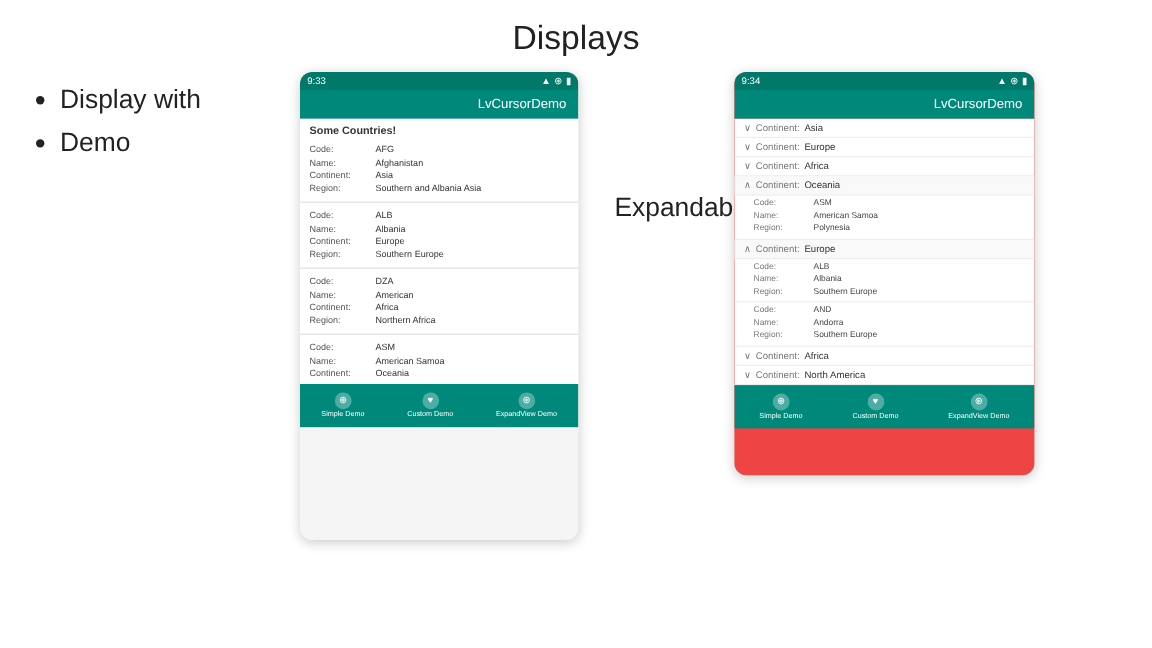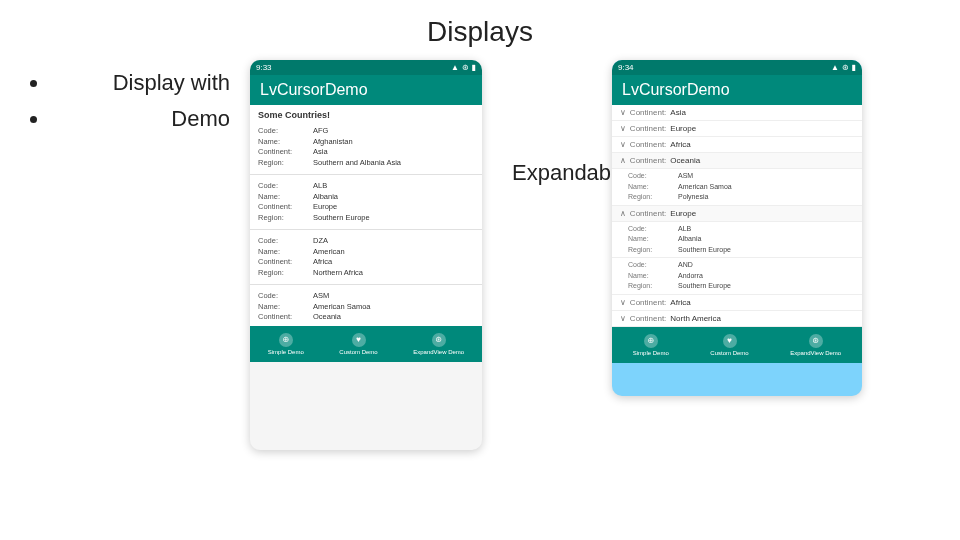--- a/index.html
+++ b/index.html
@@ -24,21 +24,20 @@
       flex-direction: row;
       align-items: flex-start;
       padding: 0 20px;
       gap: 10px;
     }
 
     .left-panel {
       width: 220px;
       padding: 10px 10px 0 10px;
       flex-shrink: 0;
-      text-align: right;
     }
 
     .bullet-list {
       list-style: disc;
       padding-left: 20px;
     }
 
     .bullet-list li {
       font-size: 22px;
       color: #222;
@@ -68,23 +67,24 @@
 
     .phone-status-icons {
       display: flex;
       gap: 3px;
       align-items: center;
     }
 
     .phone-title-bar {
       background: #00897b;
       color: white;
-      font-size: 16px;
+      font-size: 11px;
       padding: 6px 10px;
       font-weight: 500;
+      text-align: right;
     }
 
     .phone-body {
       background: white;
       flex: 1;
       overflow: hidden;
     }
 
     .phone-header {
       font-size: 9px;
@@ -168,21 +168,21 @@
       width: 100px;
     }
 
     
     .phone-mockup-right {
       width: 250px;
       height: 336px;
       border-radius: 10px;
       overflow: hidden;
       box-shadow: 0 2px 10px rgba(0,0,0,0.2);
-      background: #7dd3fc;
+      background: #ef4444;
       flex-shrink: 0;
       margin-left: 10px;
     }
 
     .continent-header {
       display: flex;
       align-items: center;
       padding: 3px 8px;
       font-size: 8px;
       color: #333;

